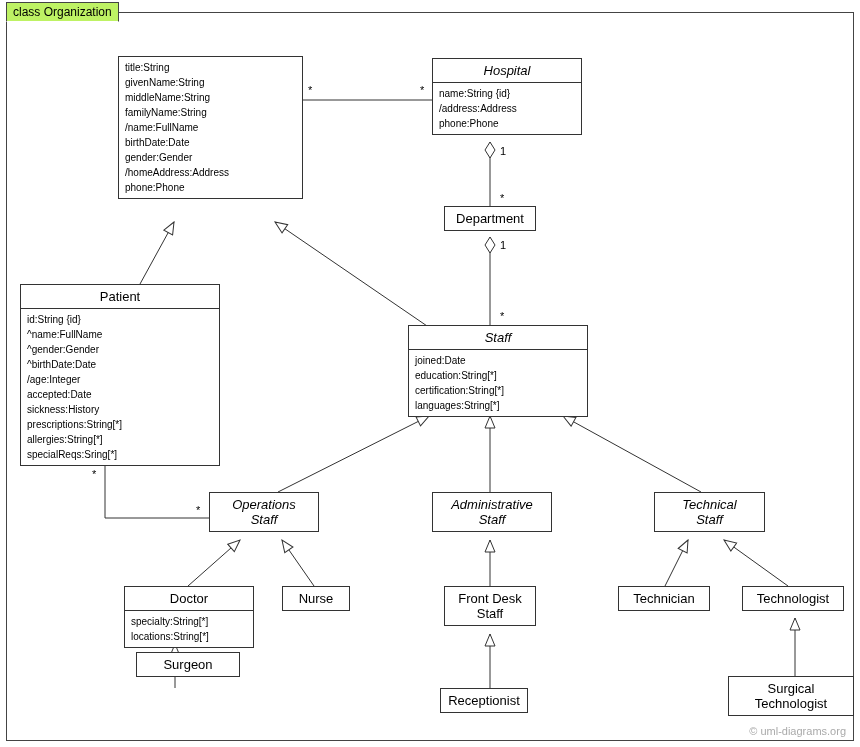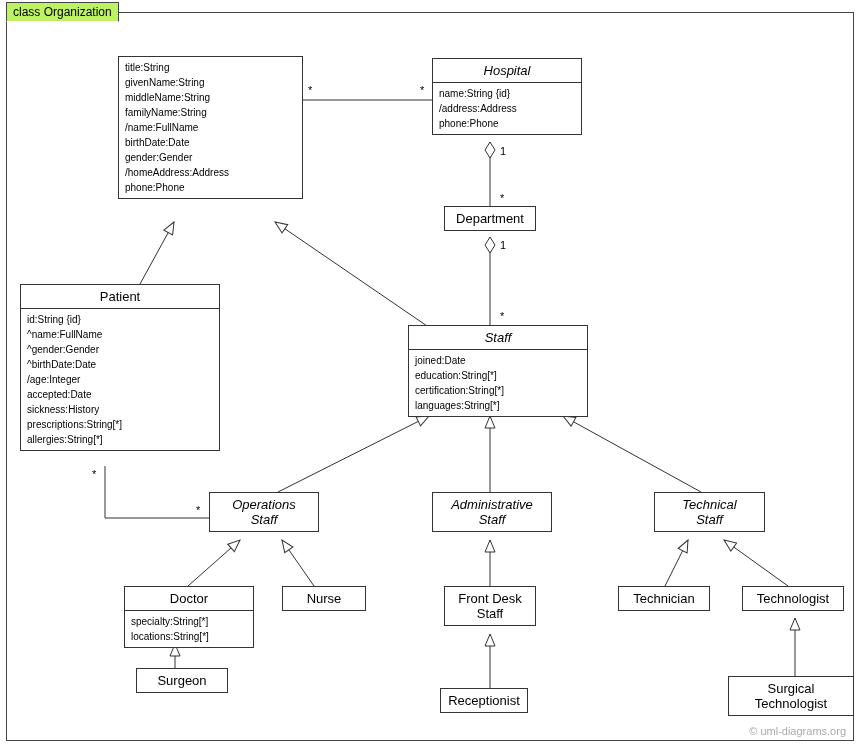--- a/index.html
+++ b/index.html
@@ -236,20 +236,24 @@
           <span>History</span>
         </div>
         <div class="attr-row">
           <span>prescriptions:</span>
           <span>String[*]</span>
         </div>
         <div class="attr-row">
           <span>allergies:</span>
           <span>String[*]</span>
         </div>
+        <div class="attr-row">
+          <span>specialReqs:</span>
+          <span>Sring[*]</span>
+        </div>
       </div>
   </div>
 
   <div class="box" style="left:408px;top:325px;width:180px">
     <div class="box-title">Staff</div>
     <div class="box-body" id="body-staff">
         <div class="attr-row">
           <span>joined:</span>
           <span>Date</span>
         </div>
@@ -293,39 +297,39 @@
           <span>specialty:</span>
           <span>String[*]</span>
         </div>
         <div class="attr-row">
           <span>locations:</span>
           <span>String[*]</span>
         </div>
       </div>
   </div>
 
-  <div class="box" style="left:282px;top:586px;width:84px">
+  <div class="box" style="left:282px;top:586px;width:68px">
     <div class="box-title no-border" style="font-style:normal">Nurse</div>
   </div>
 
   <div class="box" style="left:444px;top:586px;width:92px">
     <div class="box-title no-border" style="font-style:normal">
       <span>Front Desk</span><br><span>Staff</span>
     </div>
   </div>
 
   <div class="box" style="left:618px;top:586px;width:92px">
     <div class="box-title no-border" style="font-style:normal">Technician</div>
   </div>
 
   <div class="box" style="left:742px;top:586px;width:102px">
     <div class="box-title no-border" style="font-style:normal">Technologist</div>
   </div>
 
-  <div class="box" style="left:136px;top:668px;width:92px">
+  <div class="box" style="left:136px;top:652px;width:104px">
     <div class="box-title no-border" style="font-style:normal">Surgeon</div>
   </div>
 
   <div class="box" style="left:440px;top:688px;width:88px">
     <div class="box-title no-border" style="font-style:normal">Receptionist</div>
   </div>
 
   <div class="box" style="left:728px;top:676px;width:126px">
     <div class="box-title no-border" style="font-style:normal">
       <span>Surgical</span><br><span>Technologist</span>

